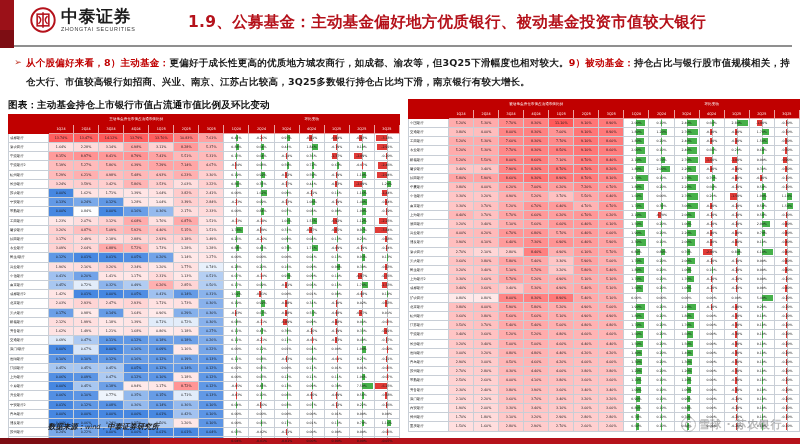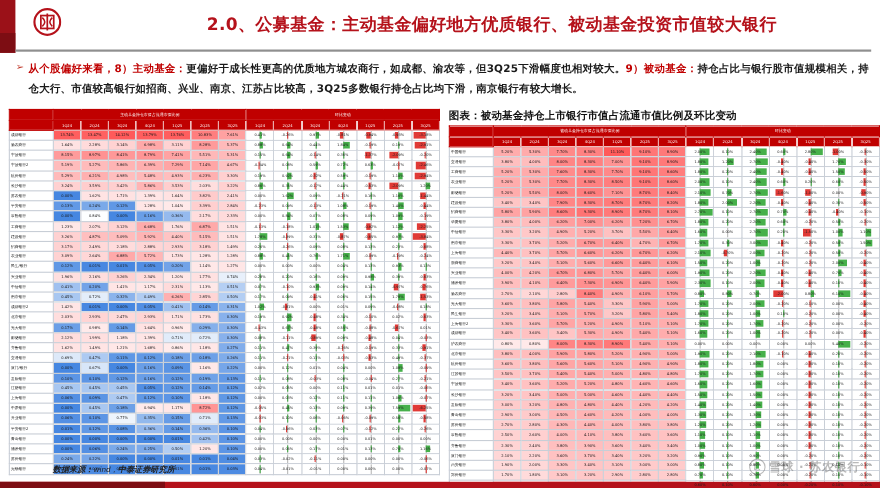--- a/index.html
+++ b/index.html
@@ -291,36 +291,41 @@
   <div class="header-redbar-lower"></div>
 
   <div class="logo-block">
     <svg class="logo-mark" viewBox="0 0 40 40">
       <circle cx="20" cy="20" r="18" fill="none" stroke="#b5121b" stroke-width="3"></circle>
       <rect x="11" y="11" width="18" height="18" fill="none" stroke="#b5121b" stroke-width="2.4"></rect>
       <path d="M20 8 L20 32" stroke="#b5121b" stroke-width="2.4"></path>
       <path d="M13 14 Q20 20 13 26" fill="none" stroke="#b5121b" stroke-width="2.2"></path>
       <path d="M27 14 Q20 20 27 26" fill="none" stroke="#b5121b" stroke-width="2.2"></path>
     </svg>
+    <div class="logo-text-wrap">
+      <div class="logo-cn">中泰证券</div>
+      <div class="logo-en">ZHONGTAI SECURITIES</div>
+    </div>
   </div>
 
-  <div class="header-title">2.0、公募基金：主动基金偏好地方优质银行、被动基金投资市值较大银行</div>
+  <div class="header-title">1.9、公募基金：主动基金偏好地方优质银行、被动基金投资市值较大银行</div>
   <div class="header-rule"></div>
 </div>
 
 <div class="bullet-block">
   <div class="bullet-marker">➢</div>
   <div class="bullet-text">
     <span class="hl">从个股偏好来看，8）主动基金：</span><span>更偏好于成长性更高的优质地方城农商行，如成都、渝农等，但3Q25下滑幅度也相对较大。</span><span class="hl">9）被动基金：</span><span>持仓占比与银行股市值规模相关，持仓大行、市值较高银行如招商、兴业、南京、江苏占比较高，3Q25多数银行持仓占比均下滑，南京银行有较大增长。</span>
   </div>
 </div>
 
 <div class="panels">
 
   <div class="panel">
+    <div class="panel-caption">图表：主动基金持仓上市银行市值占流通市值比例及环比变动</div>
     <table class="xtab" id="left-table">
       <colgroup>
         <col style="width:10.2%">
         <col span="7" style="width:6.4%">
         <col span="7" style="width:6.4%">
       </colgroup>
       <thead>
           <tr>
             <th class="corner"></th>
             <th class="grp" colspan="7">主动基金持仓市值占流通市值比例</th>
@@ -921,21 +926,20 @@
             <td class="bar-cell"><span class="axis" style="left: 50%;"></span><span class="bar" style="left: 50%; width: 0%; background: rgb(70, 176, 74);"></span><span class="lbl">0.00%</span></td>
             <td class="bar-cell"><span class="axis" style="left: 50%;"></span><span class="bar" style="left: 50%; width: 0%; background: rgb(70, 176, 74);"></span><span class="lbl">0.00%</span></td>
             <td class="bar-cell"><span class="axis" style="left: 50%;"></span><span class="bar" style="left: 50%; width: 0%; background: rgb(70, 176, 74);"></span><span class="lbl">0.00%</span></td>
             <td class="bar-cell"><span class="axis" style="left: 50%;"></span><span class="bar" style="right: 50%; width: 1.01449%; background: rgb(224, 58, 54);"></span><span class="lbl">-0.07%</span></td>
           </tr>
         </tbody>
     </table>
   </div>
 
   <div class="panel">
-    <div class="panel-caption">图表：被动基金持仓上市银行市值占流通市值比例及环比变动</div>
     <table class="xtab" id="right-table">
       <colgroup>
         <col style="width:10.2%">
         <col span="7" style="width:6.4%">
         <col span="7" style="width:6.4%">
       </colgroup>
       <thead>
           <tr>
             <th class="corner"></th>
             <th class="grp" colspan="7">被动基金持仓市值占流通市值比例</th>

